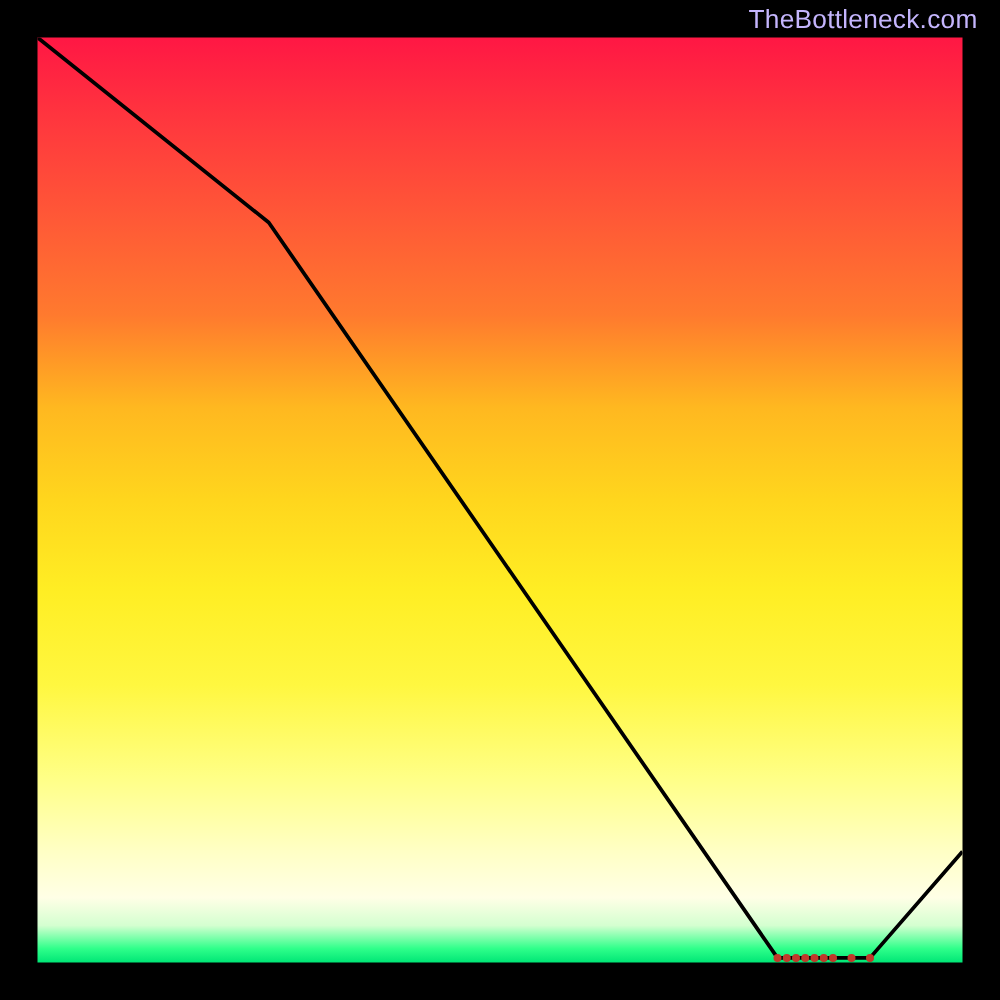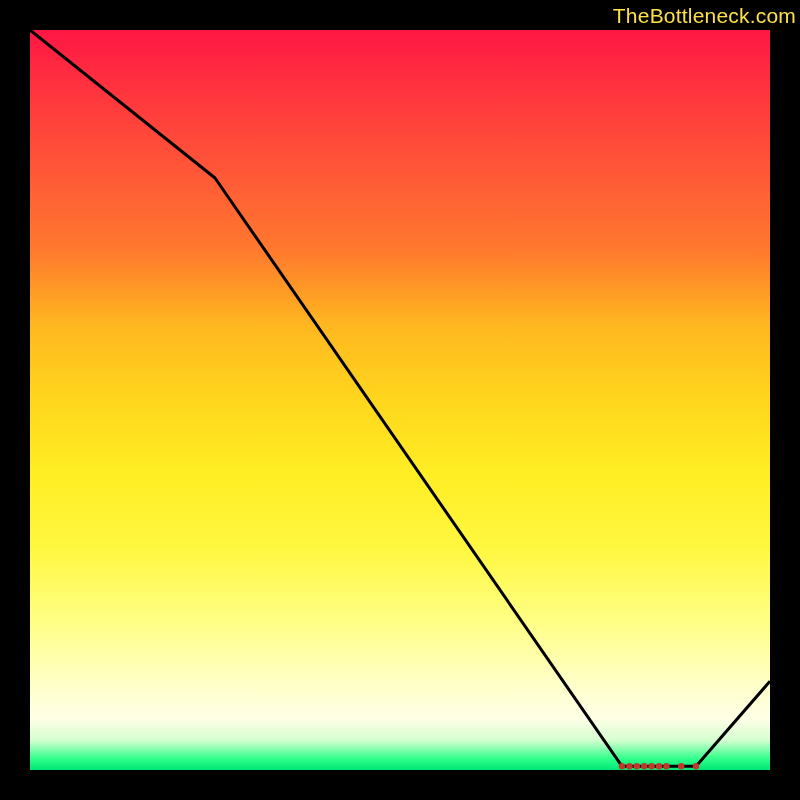--- a/index.html
+++ b/index.html
@@ -12,22 +12,22 @@
     overflow: hidden;
   }
   .wrap {
     position: relative;
     width: 800px;
     height: 800px;
   }
   .watermark {
     position: absolute;
     top: 4px;
-    right: 4px;
-    color: #fde047;
+    right: 18px;
+    color: #c4b5fd;
     font-size: 21px;
     letter-spacing: 0.2px;
     z-index: 5;
     user-select: none;
     text-align: center;
   }
   .plot {
     position: absolute;
     top: 30px;
     left: 30px;

